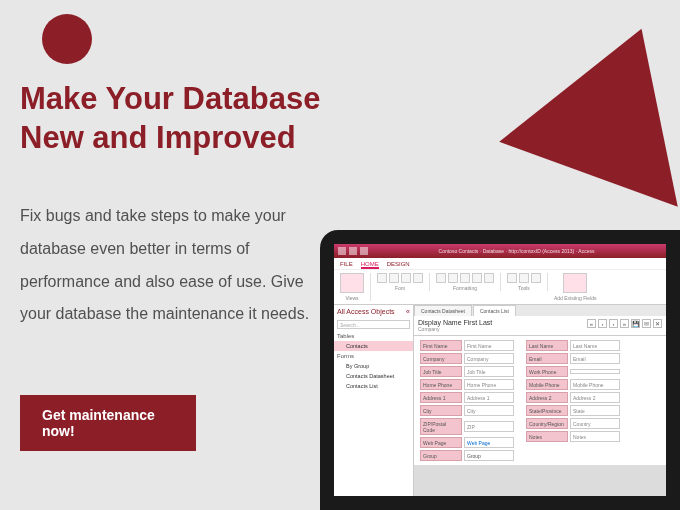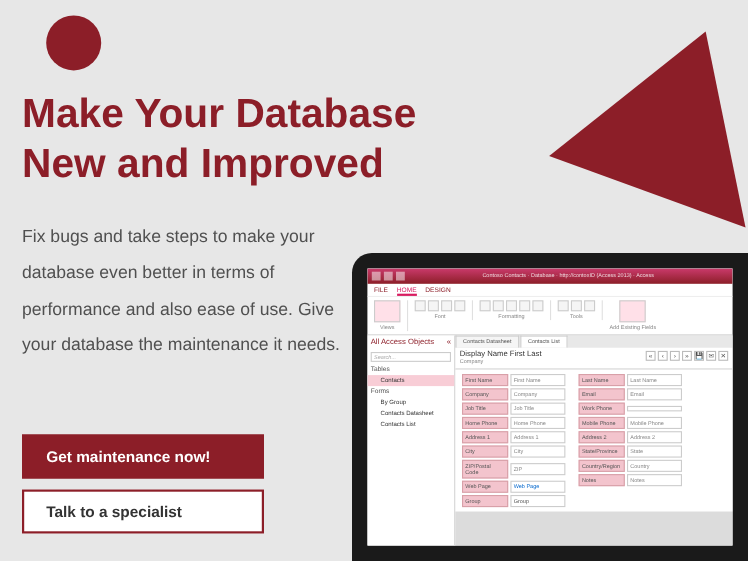--- a/index.html
+++ b/index.html
@@ -1,22 +1,22 @@
 <!DOCTYPE html>
 <html><head>
   <meta charset="utf-8">
   <style>
     *{margin:0;padding:0;box-sizing:border-box;}
     body{width:680px;height:510px;background:#e7e7e7;font-family:sans-serif;overflow:hidden;position:relative;}
     .circle{position:absolute;top:14px;left:42px;width:50px;height:50px;border-radius:50%;background:#8c1e28;}
     .triangle{position:absolute;top:24px;right:-30px;width:0;height:0;border-left:95px solid transparent;border-right:95px solid transparent;border-bottom:155px solid #8c1e28;transform:rotate(20deg);}
-    .heading{position:absolute;top:80px;left:20px;color:#8c1e28;font-size:37px;font-weight:bold;line-height:1.25;}
+    .heading{position:absolute;top:80px;left:20px;color:#8c1e28;font-size:31px;font-weight:bold;line-height:1.25;}
     .body{position:absolute;top:172px;left:20px;width:310px;color:#505050;font-size:16px;line-height:2.05;margin-top:28px;}
     .buttons{position:absolute;top:395px;left:20px;display:flex;flex-direction:column;gap:10px;}
-    .btn{padding:10px 20px;font-size:14px;font-weight:bold;border:2px solid #8c1e28;cursor:pointer;width:220px;text-align:left;}
+    .btn{padding:10px 20px;font-size:14px;font-weight:bold;border:2px solid #8c1e28;cursor:pointer;width:176px;text-align:left;}
     .btn.primary{background:#8c1e28;color:#fff;}
     .btn.secondary{background:#fff;color:#333;}
     .laptop{position:absolute;bottom:0;right:0;width:360px;height:280px;}
     .bezel{position:absolute;bottom:0;right:0;width:100%;height:100%;background:#1a1a1a;border-top-left-radius:18px;padding:14px;}
     .screen{width:100%;height:100%;background:#fff;font-size:6px;color:#555;overflow:hidden;}
     .titlebar{background:linear-gradient(#ca3a6b,#8c1e28);height:14px;display:flex;align-items:center;padding:0 4px;color:#fff;}
     .titlebar .sq{width:8px;height:8px;background:#fff;margin-right:3px;opacity:.5;}
     .titlebar .title{margin:0 auto;font-size:5px;opacity:.8;}
     .ribbon{border-bottom:1px solid #ccc;}
     .tabs{display:flex;gap:8px;padding:3px 6px 0;font-size:6px;}
@@ -57,21 +57,20 @@
 <body>
 
 <div class="circle"></div>
 <div class="triangle"></div>
 
 <h1 class="heading">Make Your Database<br>New and Improved</h1>
 <p class="body">Fix bugs and take steps to make your database even better in terms of performance and also ease of use. Give your database the maintenance it needs.</p>
 
 <div class="buttons">
   <button class="btn primary">Get maintenance now!</button>
-  <button class="btn secondary">Talk to a specialist</button>
 </div>
 
 <div class="laptop">
   <div class="bezel">
     <div class="screen">
 
       <div class="titlebar">
         <div class="sq"></div>
         <div class="sq"></div>
         <div class="sq"></div>

